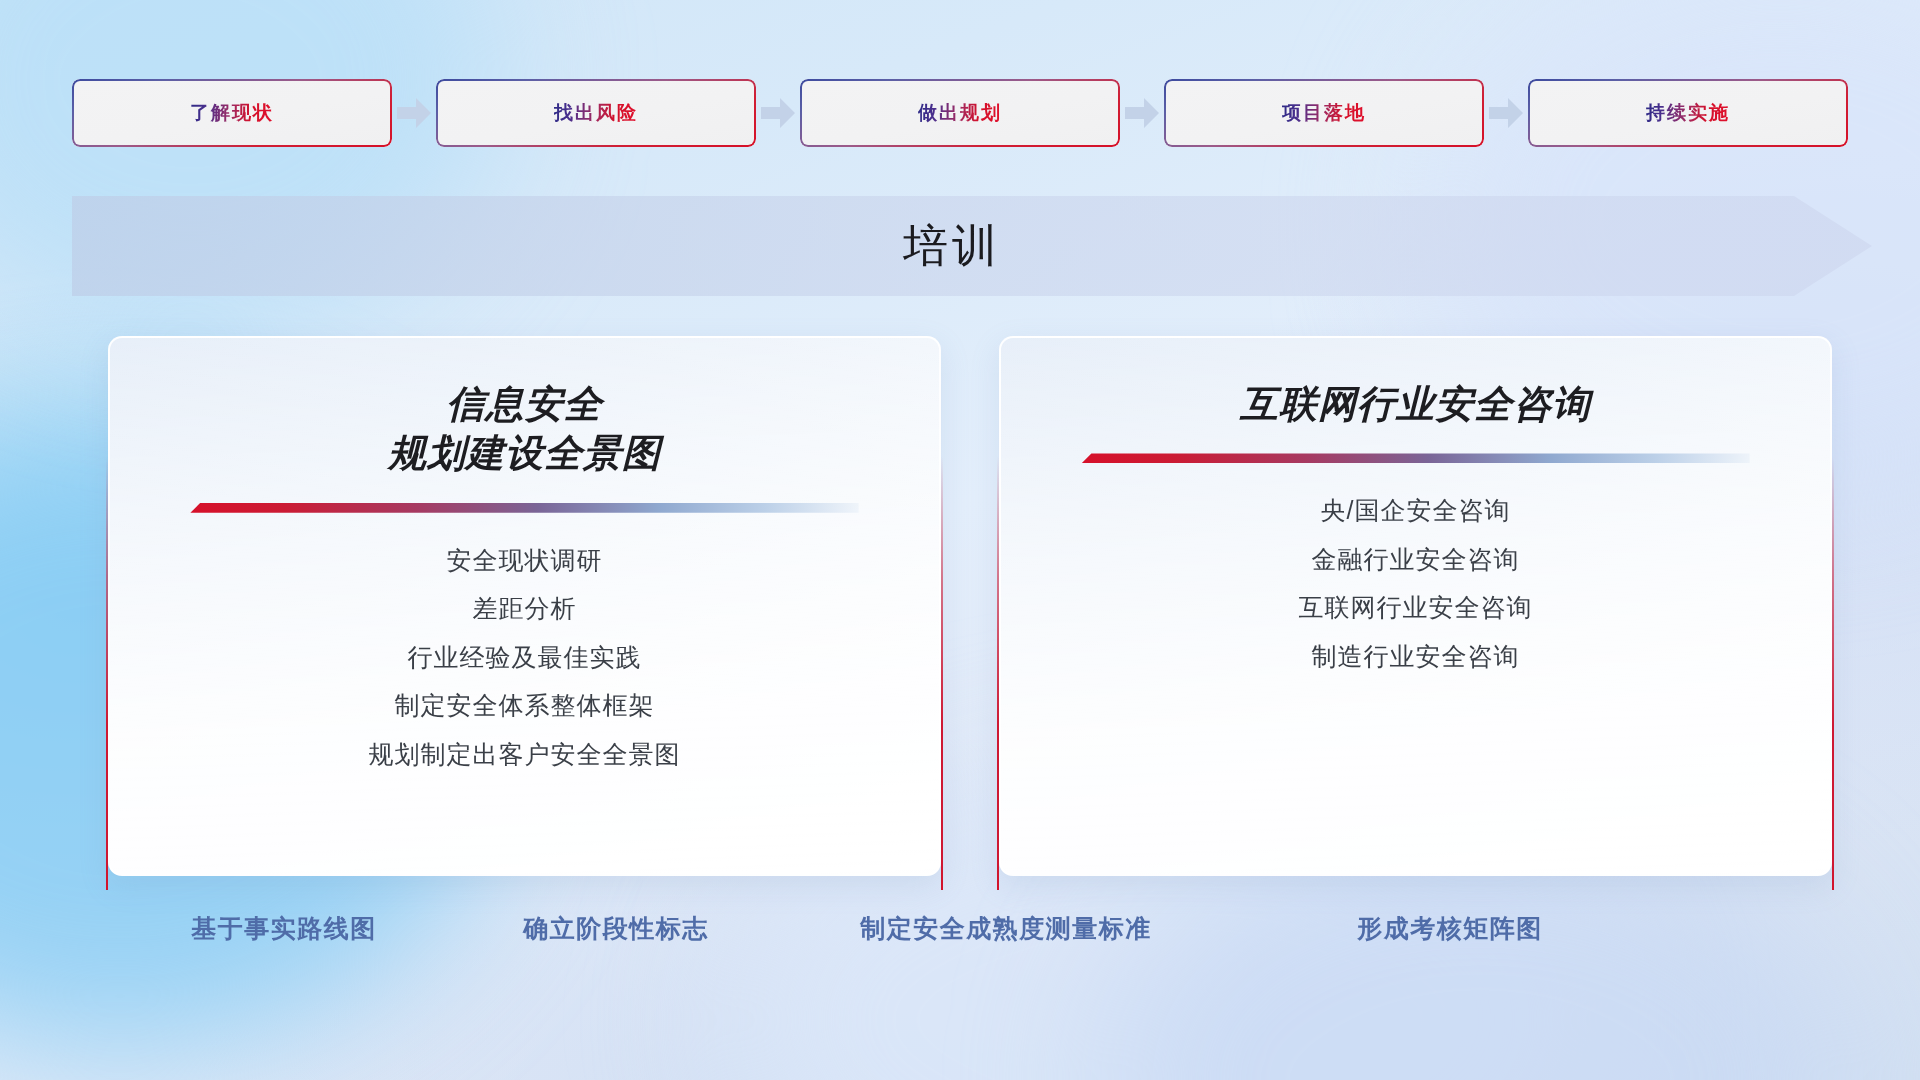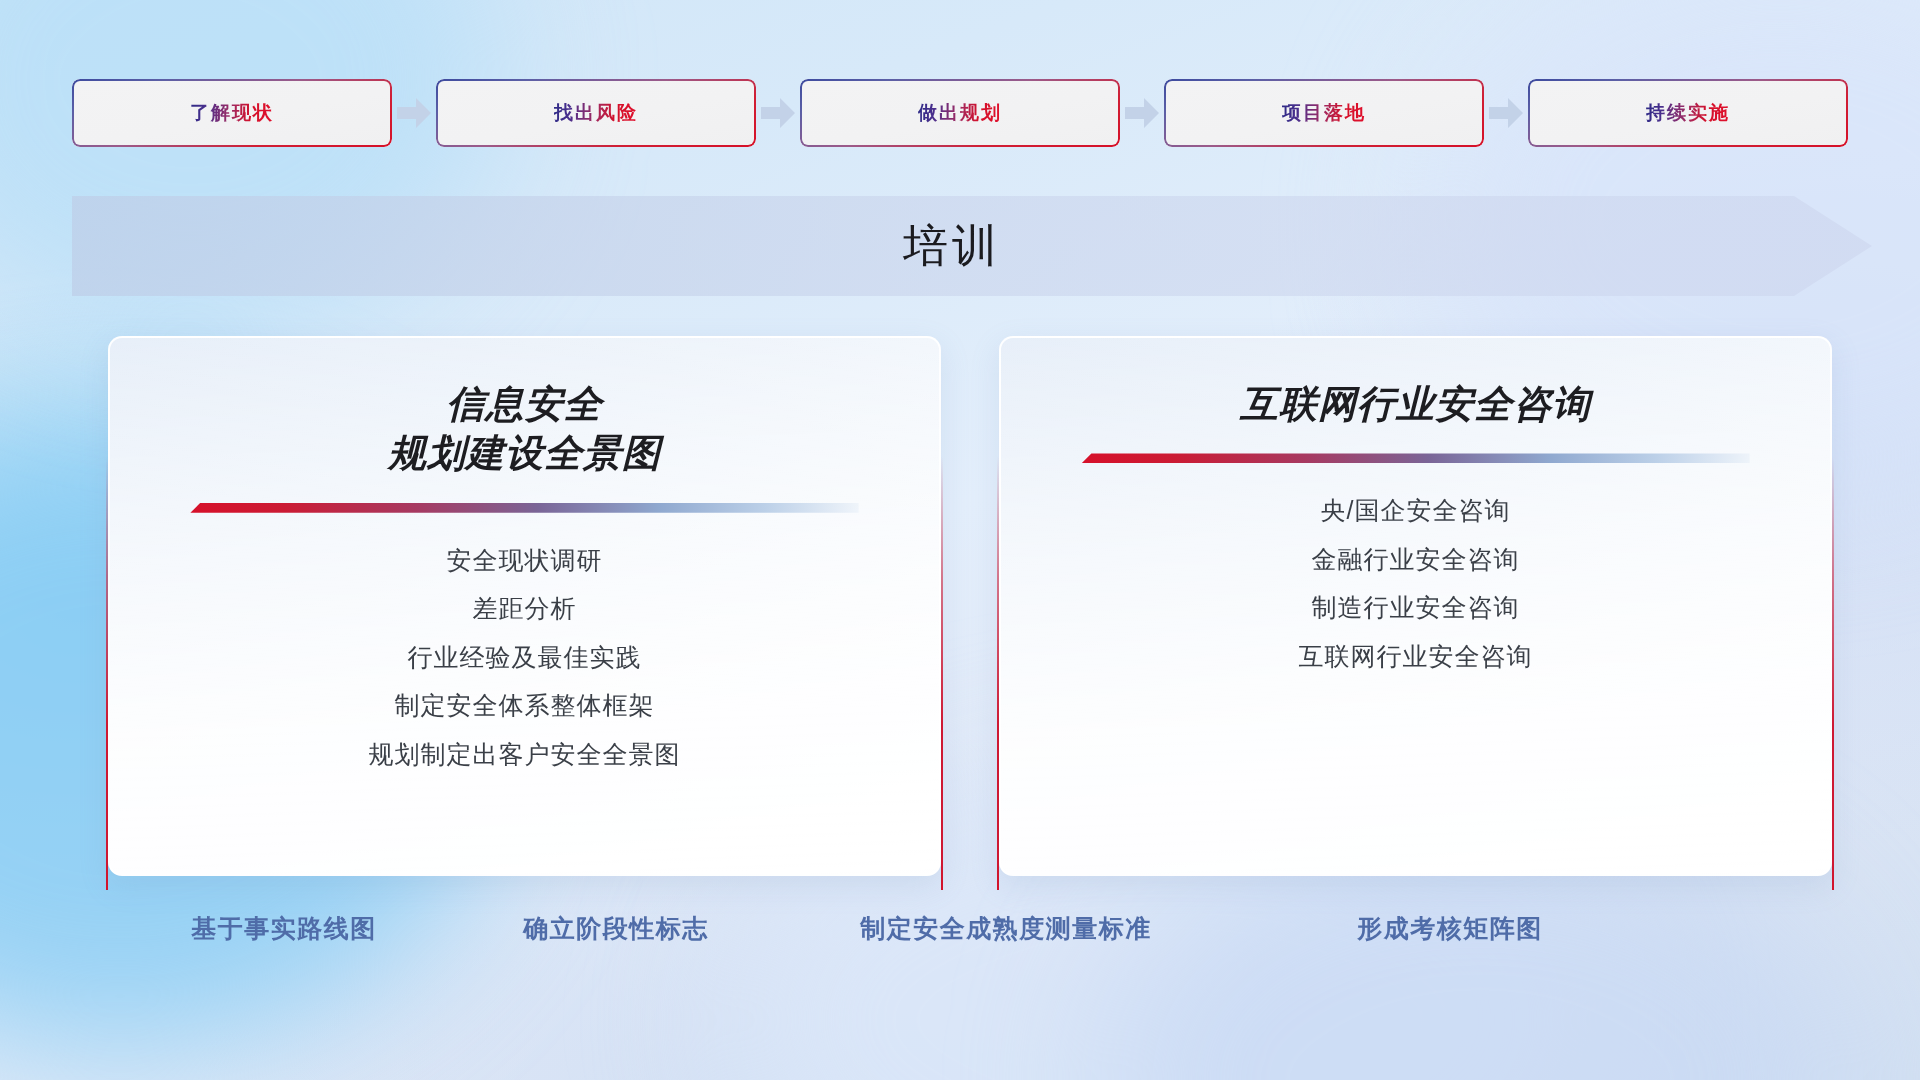--- a/index.html
+++ b/index.html
@@ -322,22 +322,22 @@
       <div class="card-accent left"></div>
       <div class="card-accent right"></div>
       <div class="card">
         <div class="card-title">互联网行业安全咨询</div>
         <div class="card-divider">
             <div class="bar"></div>
           </div>
         <div class="card-list">
           <div class="card-list-item">央/国企安全咨询</div>
           <div class="card-list-item">金融行业安全咨询</div>
+          <div class="card-list-item">互联网行业安全咨询</div>
           <div class="card-list-item">制造行业安全咨询</div>
-          <div class="card-list-item">互联网行业安全咨询</div>
         </div>
       </div>
     </div>
 
 
   </div>
 
   <div id="captions">
     <div class="caption" style="left:246px">基于事实路线图</div>
     <div class="caption" style="left:578px">确立阶段性标志</div>

